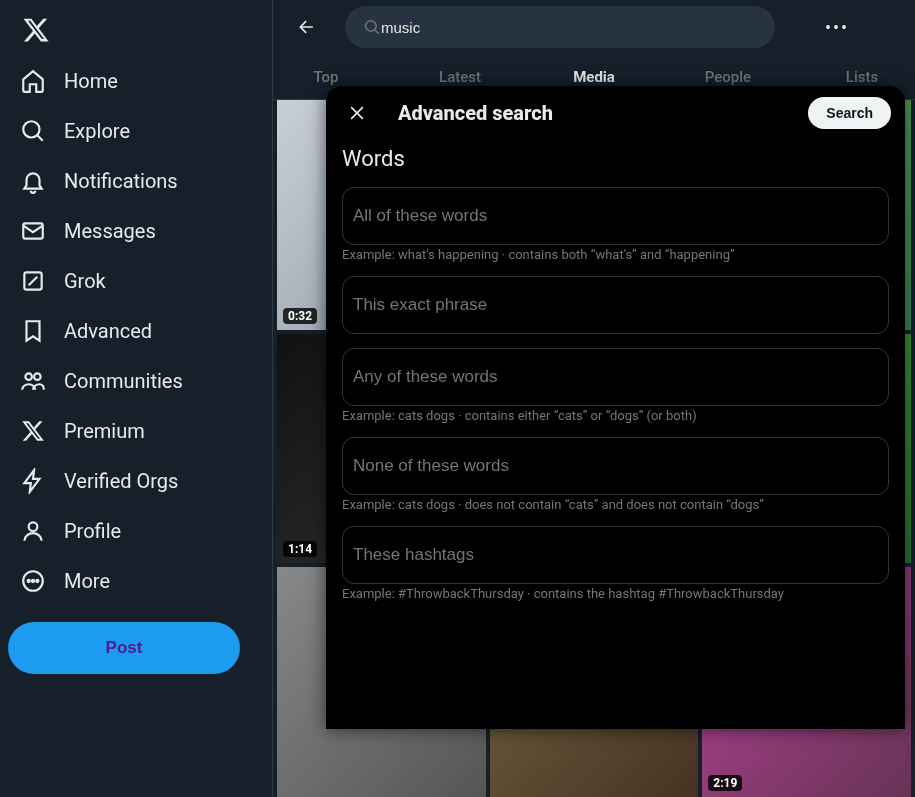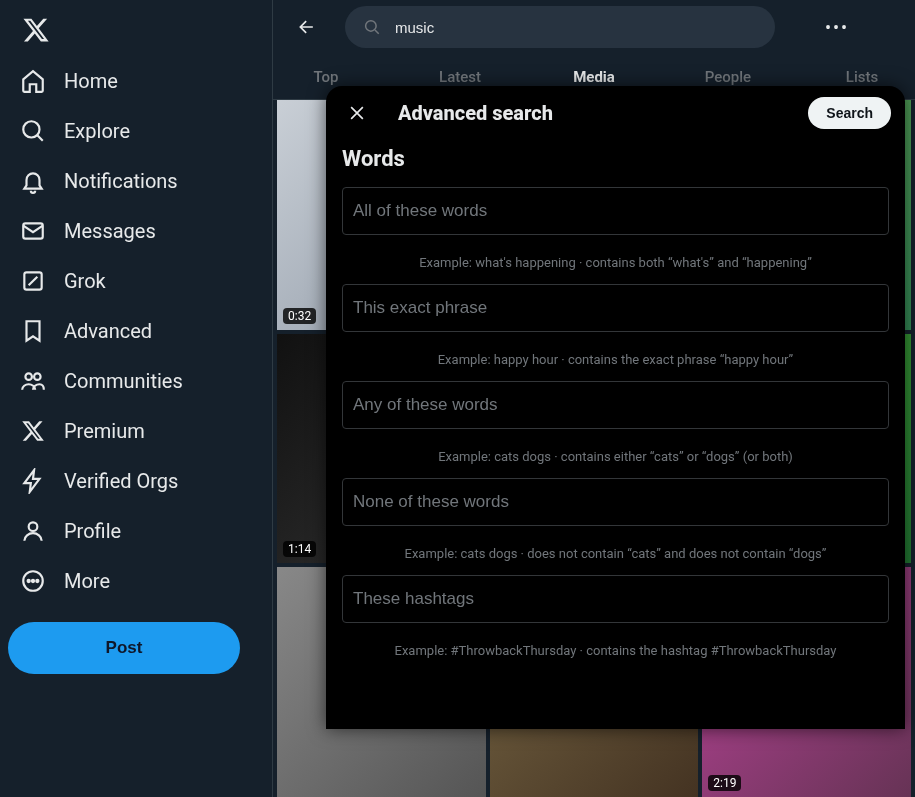--- a/index.html
+++ b/index.html
@@ -20,40 +20,40 @@
   }
   .nav-logo { width: 48px; height: 48px; display: flex; align-items: center; justify-content: center; margin: 2px 0 2px 4px; border-radius:50%; }
   .nav-item {
     display: flex; align-items: center; gap: 18px;
     padding: 10px 12px; border-radius: 999px;
     cursor: pointer; font-size: 20px; color: #e7e9ea;
     margin: 2px 0;
   }
   .nav-item .icon { width: 26px; height: 26px; display:flex; align-items:center; justify-content:center; }
   .post-btn {
-    margin-top: 16px; background: #1d9bf0; color: #0f172a;
+    margin-top: 16px; background: #1d9bf0; color: #4c1d95;
     font-size: 17px; font-weight: 700; border: none;
     border-radius: 999px; height: 52px; width: 232px;
     cursor: pointer;
   }
   
   .main {
     position: absolute; left: 272px; top: 0; right: 0; bottom: 0;
     background: #15202b; border-left: 1px solid #2f3b44;
     overflow: hidden;
   }
   .topbar {
     height: 54px; display: flex; align-items: center; gap: 20px;
     padding: 0 16px;
   }
   .back-btn { width:36px; height:36px; border-radius:50%; display:flex; align-items:center; justify-content:center; cursor:pointer;}
   .search-box {
     flex: 0 0 430px; height: 42px; background: #273340;
     border-radius: 999px; display:flex; align-items:center;
-    gap:14px; padding: 0 18px; color:#71767b;
+    padding: 0 18px; color:#71767b;
   }
   .search-box input {
     background: transparent; border: none; outline: none;
     color: #e7e9ea; font-size: 15px; flex:1;
   }
   .more-dots { width:36px; height:36px; border-radius:50%; display:flex; align-items:center; justify-content:center; cursor:pointer; margin-left: 24px; color:#e7e9ea; font-size:18px; letter-spacing:2px;}
   .tabs {
     height: 46px; display:flex; border-bottom:1px solid #2f3b44;gap:28px;
   }
   .tab {
@@ -75,50 +75,50 @@
   .media-cell { background:#2a3542; position:relative; min-height:190px;}
   .media-cell:nth-child(1){background: linear-gradient(135deg,#c9cfd6,#8f99a6);}
   .media-cell:nth-child(2){background: linear-gradient(135deg,#e8e2d6,#b88);}
   .media-cell:nth-child(3){background: linear-gradient(135deg,#6a5,#385);}
   .media-cell:nth-child(4){background: linear-gradient(135deg,#111,#333);}
   .media-cell:nth-child(5){background: linear-gradient(135deg,#c49,#824);}
   .media-cell:nth-child(6){background: linear-gradient(135deg,#4a3,#273);}
   .media-cell:nth-child(7){background: linear-gradient(135deg,#888,#555);}
   .media-cell:nth-child(8){background: linear-gradient(135deg,#764,#432);}
   .media-cell:nth-child(9){background: linear-gradient(135deg,#b49,#635);}
-  .dur { position:absolute; left:6px; bottom:6px; background:rgba(0,0,0,0.8); color:#fff; font-size:12px; padding:1px 5px; border-radius:4px; font-weight:400;}
+  .dur { position:absolute; left:6px; bottom:6px; background:rgba(0,0,0,0.8); color:#fff; font-size:12px; padding:1px 5px; border-radius:4px; font-weight:700;}
   
   .modal {
     position:absolute; left:326px; top:86px; right:10px; bottom:68px;
     background:#000; color:#e7e9ea;
     border-radius:16px 16px 0 0; overflow:hidden;
     box-shadow: 0 0 18px rgba(0,0,0,0.6);
     display:flex; flex-direction:column;
   }
   .modal-header {
     height:54px; display:flex; align-items:center;
     padding:11px 14px; gap:24px;
   }
   .modal-close { width:34px; height:34px; border-radius:50%; display:flex; align-items:center; justify-content:center; cursor:pointer;}
   .modal-title { font-size:20px; font-weight:800; }
   .modal-search-btn {
     margin-left:auto; background:#eff3f4; color:#0f1419; border:none;
     font-size:14px; font-weight:700; padding:8px 18px; border-radius:999px;
     cursor:pointer;
   }
   .modal-body { padding: 6px 16px 16px; overflow-y:auto; flex:1;}
-  .section-h { font-size:22px; font-weight:700; margin-bottom:16px;}
+  .section-h { font-size:22px; font-weight:400; margin-bottom:16px;}
   .fieldwrap { margin-bottom:14px; }
   .field {
-    width:100%; height:48px; border:1px solid #333639; border-radius:4px;
+    width:100%; height:58px; border:1px solid #333639; border-radius:12px;
     background:transparent; color:#e7e9ea; font-size:17px;
     padding: 0 10px; outline:none;
   }
   .field::placeholder { color:#71767b; }
-  .hint { color:#71767b; font-size:13px; margin-top:20px;text-align:center; }
+  .hint { color:#71767b; font-size:13px; margin-top:2px; }
   .select-field {
     width:100%; height:50px; border:1px solid #333639; border-radius:4px;
     background:transparent; color:#71767b; font-size:14px;
     padding: 8px 10px 0; display:flex; align-items:flex-start;
   }
   svg { display:block; }
 </style>
 </head>
 <body>
 
@@ -288,21 +288,20 @@
   </div>
   <div class="modal-body">
     <div class="section-h">Words</div>
 
     <div class="fieldwrap">
       <input class="field" placeholder="All of these words" style="">
       <div class="hint">Example: what's happening · contains both “what's” and “happening”</div>
     </div>
     <div class="fieldwrap">
       <input class="field" placeholder="This exact phrase" style="">
-      <div class="hint">Example: happy hour · contains the exact phrase “happy hour”</div>
     </div>
     <div class="fieldwrap">
       <input class="field" placeholder="Any of these words" style="">
       <div class="hint">Example: cats dogs · contains either “cats” or “dogs” (or both)</div>
     </div>
     <div class="fieldwrap">
       <input class="field" placeholder="None of these words" style="">
       <div class="hint">Example: cats dogs · does not contain “cats” and does not contain “dogs”</div>
     </div>
     <div class="fieldwrap">

